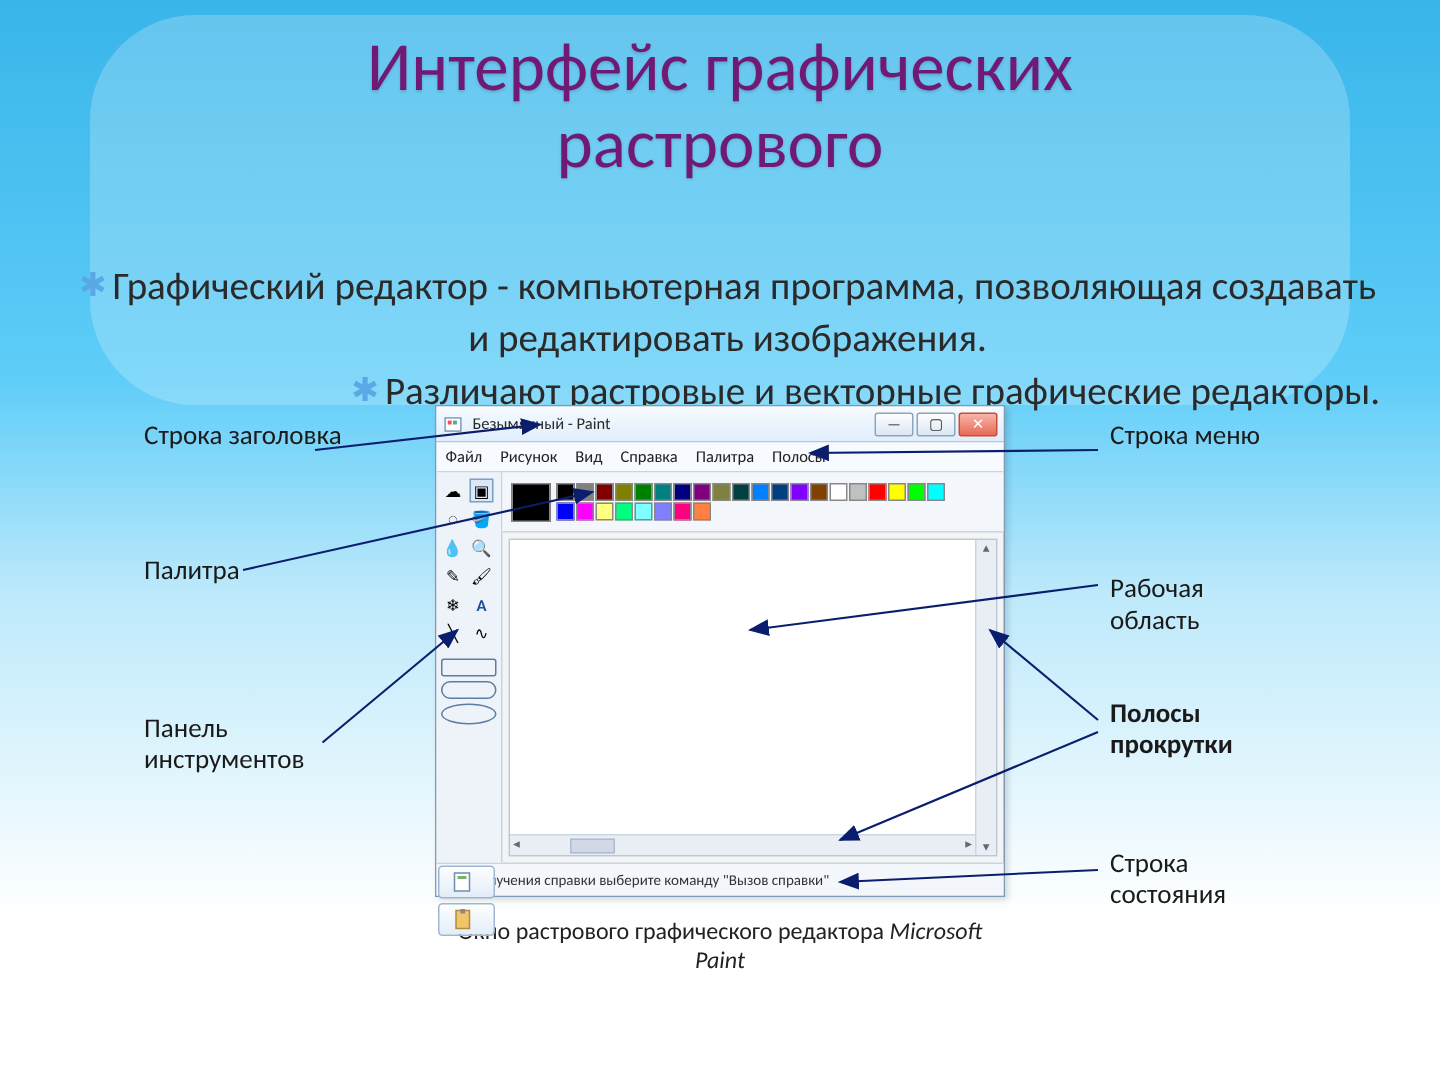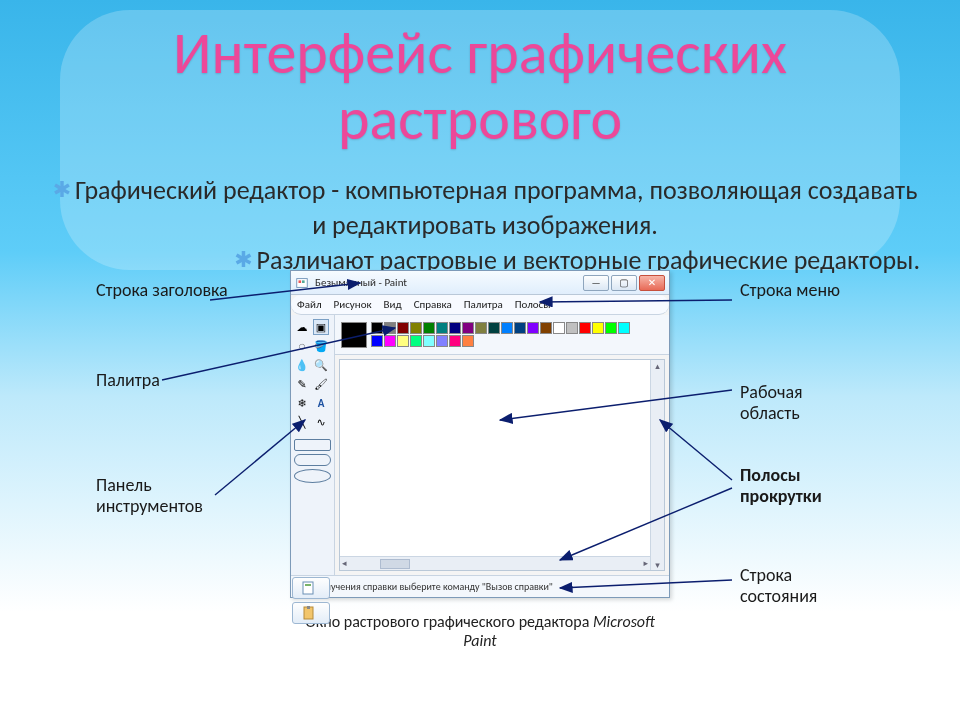--- a/index.html
+++ b/index.html
@@ -13,23 +13,23 @@
   .title-card {
     position: absolute;
     left: 60px; top: 10px;
     width: 840px; height: 260px;
     background: rgba(255,255,255,0.22);
     border-radius: 70px;
     text-align: center;
     padding-top: 10px;
   }
   .title-card h1 {
-    color: #ec4899;
+    color: #701a75;
     font-weight: 400;
-    font-size: 60px;
+    font-size: 46px;
     line-height: 1.1;
     text-shadow: 0 1px 2px rgba(0,0,0,0.15);
   }
   .body-text {
     position: absolute;
     left: 50px; top: 140px;
     width: 870px;
     color: #2a2a2a;
     font-size: 26px;
     line-height: 1.35;
@@ -80,21 +80,20 @@
   }
   .winbtn.close { background: linear-gradient(to bottom,#f7b5a8,#e86a57); color:#fff; border-color:#c64f3c;}
   .menubar {
     height: 20px;
     background: #f7faff;
     border-bottom: 1px solid #c8d4e2;
     display:flex; align-items:center;
     padding: 0 6px;
     gap: 12px;
     color:#222;
-    border-radius:10px;
   }
   .content-row { display:flex; height: 260px; }
   .toolbox {
     width: 44px;
     background: #eef3fa;
     border-right: 1px solid #c8d4e2;
     padding: 4px 3px;
     display:flex; flex-wrap:wrap; gap:3px;
     align-content: flex-start;
   }

